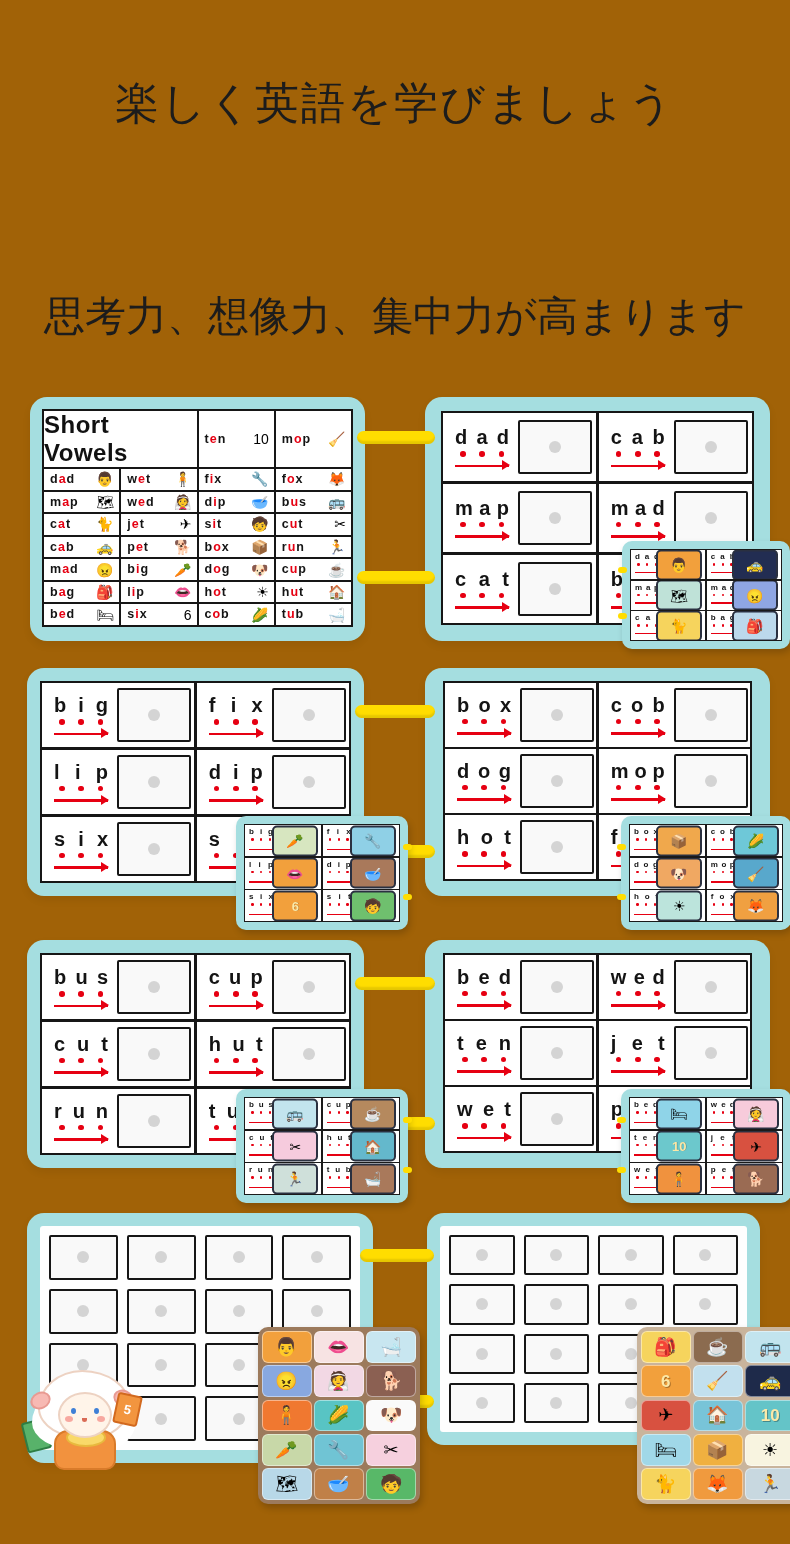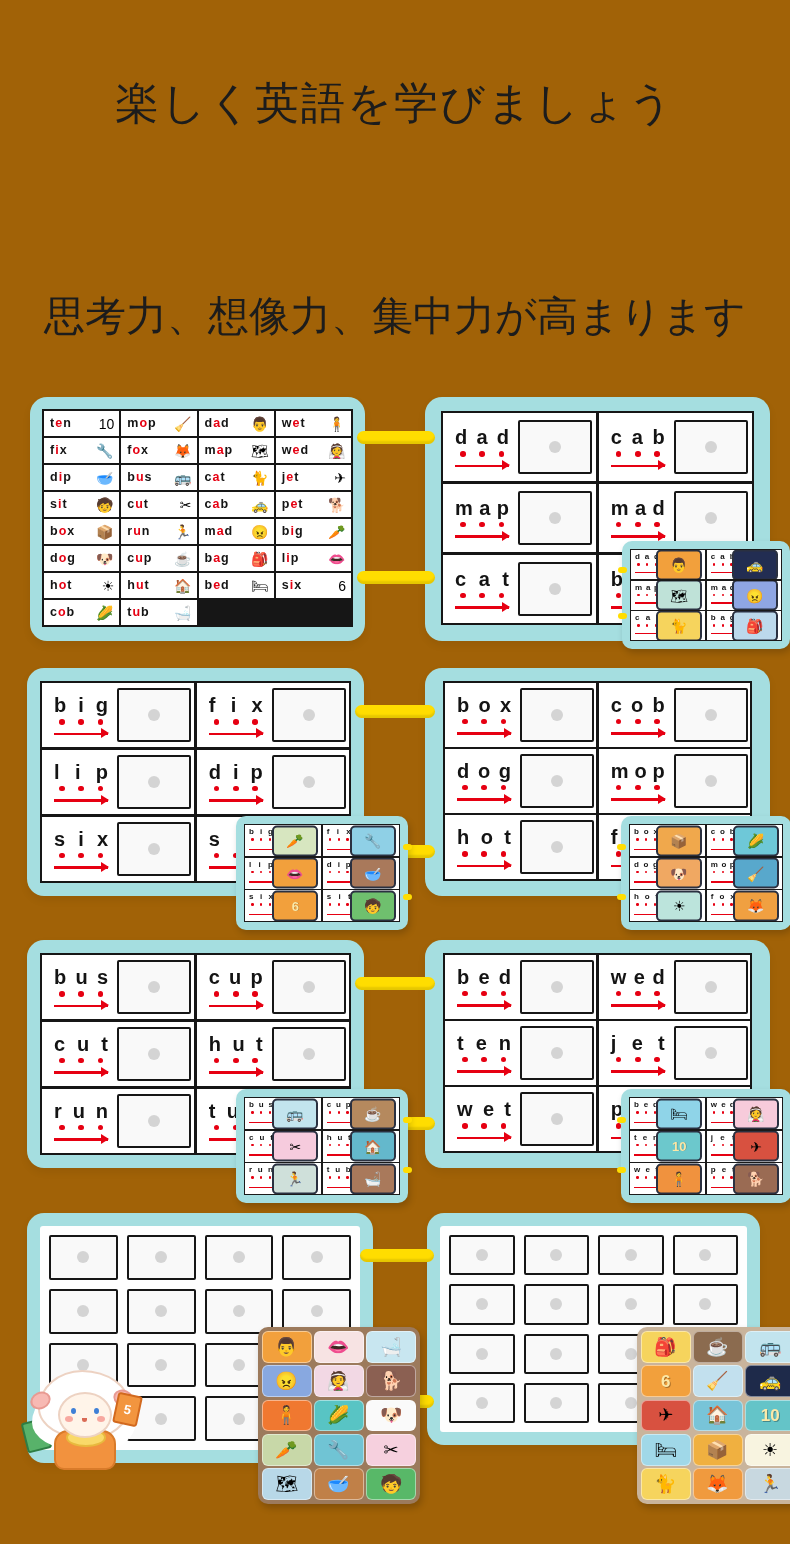--- a/index.html
+++ b/index.html
@@ -120,20 +120,21 @@
   <div class="ring" style="left:355px;top:705px;width:80px"></div>
   <div class="ring" style="left:355px;top:845px;width:80px"></div>
   <div class="ring" style="left:355px;top:977px;width:80px"></div>
   <div class="ring" style="left:355px;top:1117px;width:80px"></div>
   <div class="ring" style="left:360px;top:1249px;width:74px"></div>
   <div class="ring" style="left:360px;top:1395px;width:74px"></div>
 
   <div class="board" style="left:30px;top:397px;width:335px;height:244px">
     <div class="sheet" style="inset:12px 12px 14px 12px">
       <div class="cgrid" id="chart-grid">
+          <div class="ctitle">Short Vowels</div>
           <div class="ccell">
             <div class="letters cw">
               <span>t</span>
               <span class="red">e</span>
               <span>n</span>
             </div>
             <span class="cpic"><span class="num">10</span></span>
           </div>
           <div class="ccell">
             <div class="letters cw">

